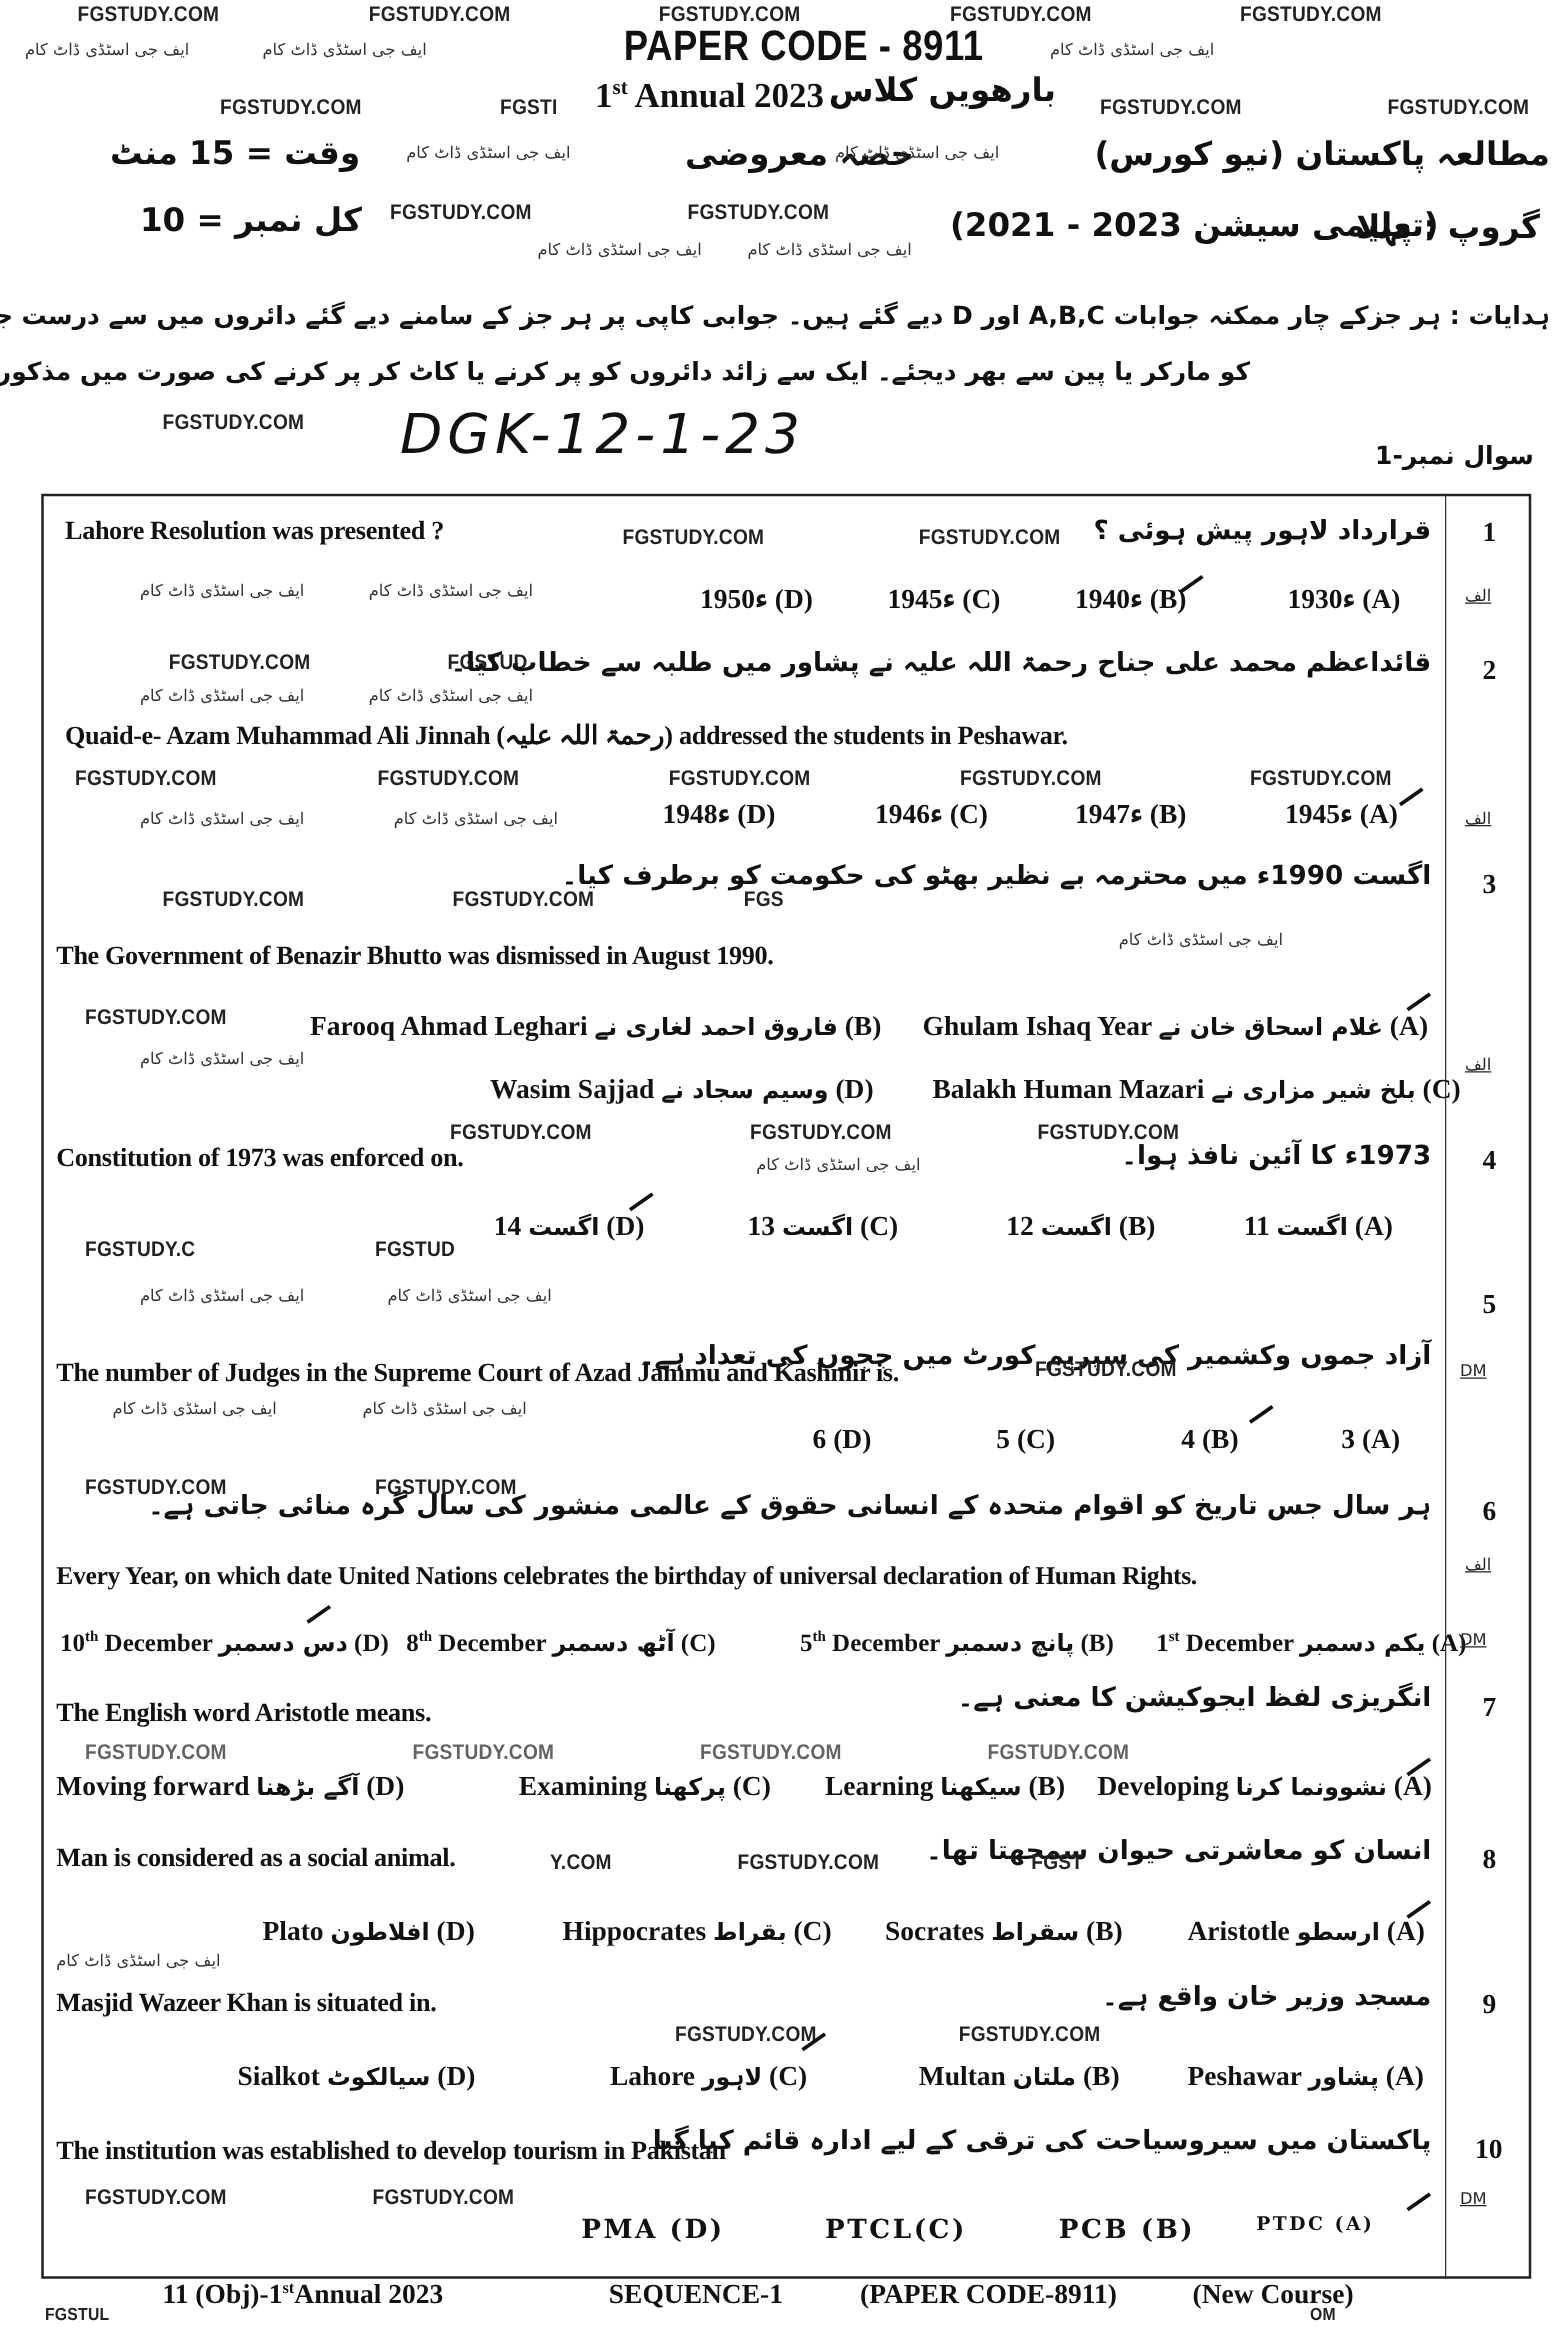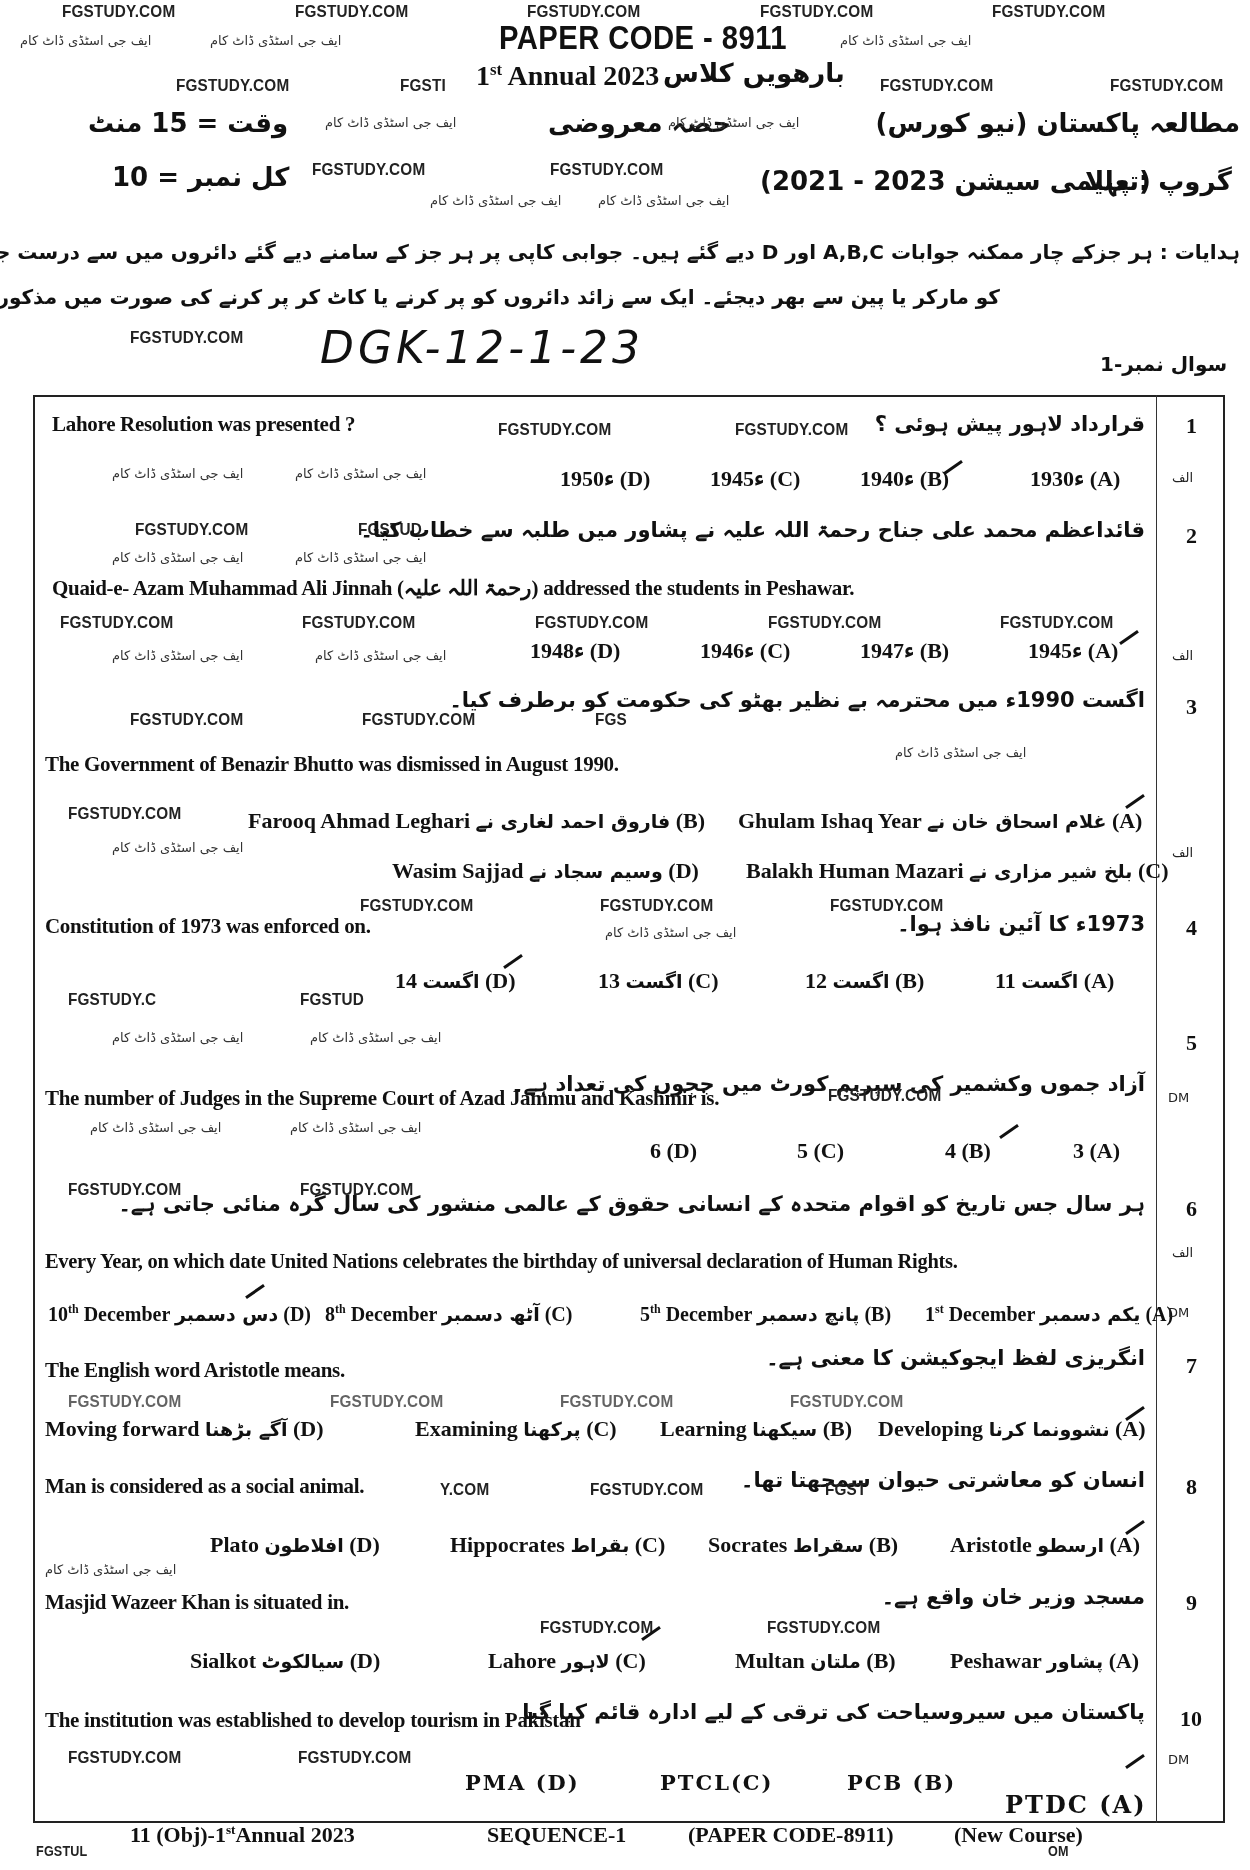--- a/index.html
+++ b/index.html
@@ -14,21 +14,21 @@
   .ur-q { font-family: "DejaVu Sans", sans-serif; font-weight: bold; font-size: 21px; direction: rtl; }
   .en-q { font-family: "Liberation Serif", serif; font-weight: bold; font-size: 21px; letter-spacing: -0.3px; }
   .opt { font-family: "Liberation Serif", serif; font-weight: bold; font-size: 22px; }
   .opt-ur { font-family: "DejaVu Sans", sans-serif; font-weight: bold; font-size: 19px; }
   .qnum { font-family: "Liberation Serif", serif; font-weight: bold; font-size: 22px; }
   .box { position: absolute; left: 33px; top: 395px; width: 1192px; height: 1322px; border: 2px solid #222; box-sizing: border-box; }
   .divider { position: absolute; left: 1156px; top: 395px; width: 0; height: 1322px; border-left: 1.5px solid #333; }
   .handwrite { font-family: "DejaVu Sans", sans-serif; font-style: italic; font-size: 44px; color: #111; letter-spacing: 4px; font-weight: normal; }
   .footer { font-family: "Liberation Serif", serif; font-weight: bold; font-size: 22px; }
   .tick { position:absolute; border-top: 3px solid #111; width: 22px; transform: rotate(-35deg); }
-  .alif { font-family: "DejaVu Sans", sans-serif; font-size: 13px; color:#222; }
+  .alif { font-family: "DejaVu Sans", sans-serif; font-size: 13px; color:#222;text-decoration:underline; }
   sup { font-size: 60%; }
 </style>
 </head>
 <body>
 
 <div class="abs wm" style="left:62px;top:2px;">FGSTUDY.COM</div>
 <div class="abs wm" style="left:295px;top:2px;">FGSTUDY.COM</div>
 <div class="abs wm" style="left:527px;top:2px;">FGSTUDY.COM</div>
 <div class="abs wm" style="left:760px;top:2px;">FGSTUDY.COM</div>
 <div class="abs wm" style="left:992px;top:2px;">FGSTUDY.COM</div>
@@ -206,21 +206,21 @@
 <div class="abs opt" style="left:488px;top:1648px;"><span>Lahore</span> <span class="opt-ur">لاہور</span> <span>(C)</span></div>
 <div class="tick" style="left:640px;top:1632px;"></div>
 <div class="abs opt" style="left:190px;top:1648px;"><span>Sialkot</span> <span class="opt-ur">سیالکوٹ</span> <span>(D)</span></div>
 
 <div class="abs qnum" style="left:1180px;top:1706px;">10</div>
 <div class="abs en-q" style="left:45px;top:1708px;">The institution was established to develop tourism in Pakistan</div>
 <div class="abs ur-q" style="left:680px;top:1700px;width:465px;text-align:right;">پاکستان میں سیروسیاحت کی ترقی کے لیے ادارہ قائم کیا گیا</div>
 <div class="abs wm" style="left:68px;top:1748px;">FGSTUDY.COM</div>
 <div class="abs wm" style="left:298px;top:1748px;">FGSTUDY.COM</div>
 <div class="abs alif" style="left:1168px;top:1752px;">DM</div>
-<div class="abs opt" style="left:1005px;top:1770px;font-family:'DejaVu Serif',serif;font-size:24px;letter-spacing:2px;margin-top:20px;"><span>PTDC</span> <span>(A)</span></div>
+<div class="abs opt" style="left:1005px;top:1770px;font-family:'DejaVu Serif',serif;font-size:15px;letter-spacing:2px;"><span>PTDC</span> <span>(A)</span></div>
 <div class="tick" style="left:1124px;top:1760px;"></div>
 <div class="abs opt" style="left:847px;top:1770px;font-family:'DejaVu Serif',serif;font-size:21px;letter-spacing:2px;"><span>PCB</span> <span>(B)</span></div>
 <div class="abs opt" style="left:660px;top:1770px;font-family:'DejaVu Serif',serif;font-size:21px;letter-spacing:2px;"><span>PTCL</span><span>(C)</span></div>
 <div class="abs opt" style="left:465px;top:1770px;font-family:'DejaVu Serif',serif;font-size:21px;letter-spacing:2px;"><span>PMA</span> <span>(D)</span></div>
 
 <style>
   .box { height: 1428px; }
   .divider { height: 1428px; }
 </style>
 

